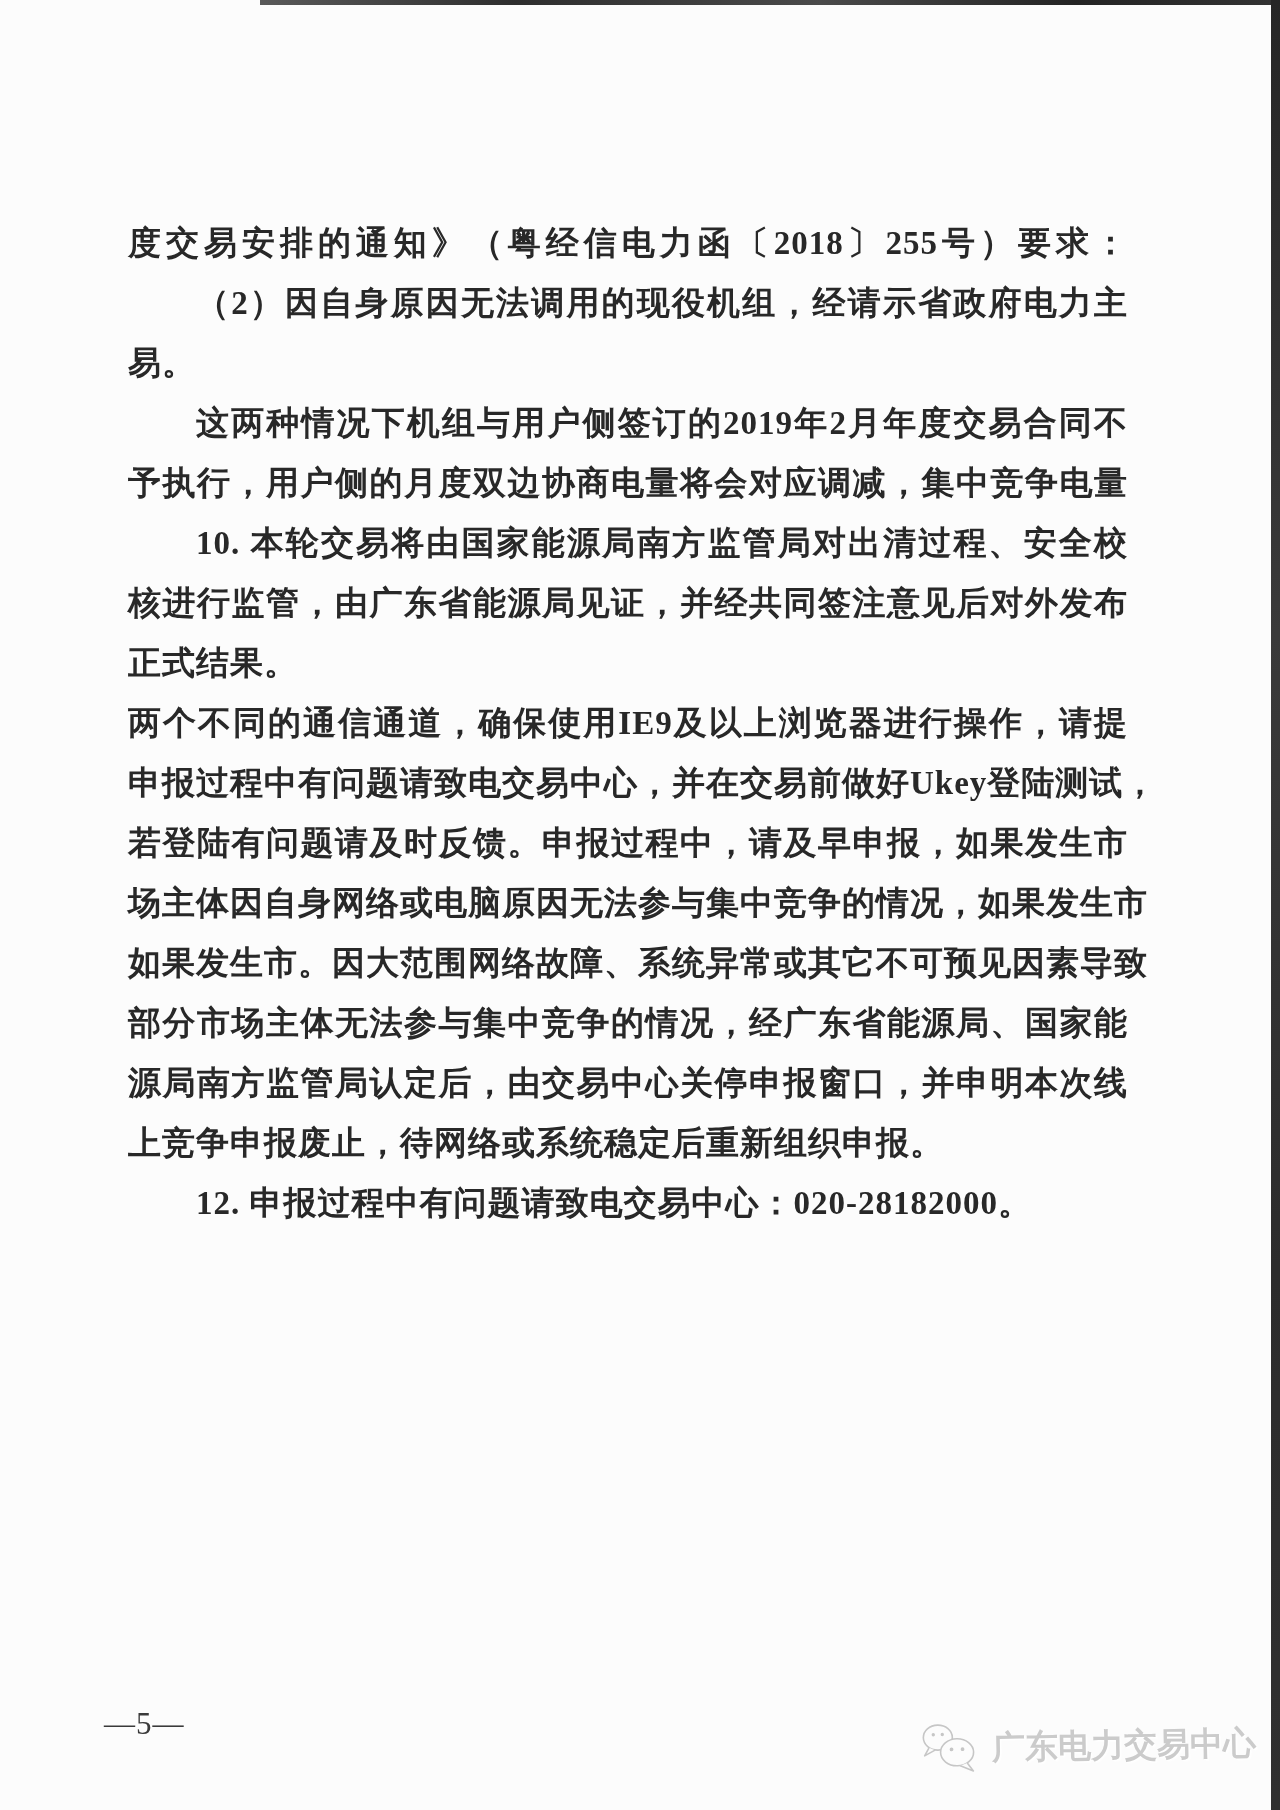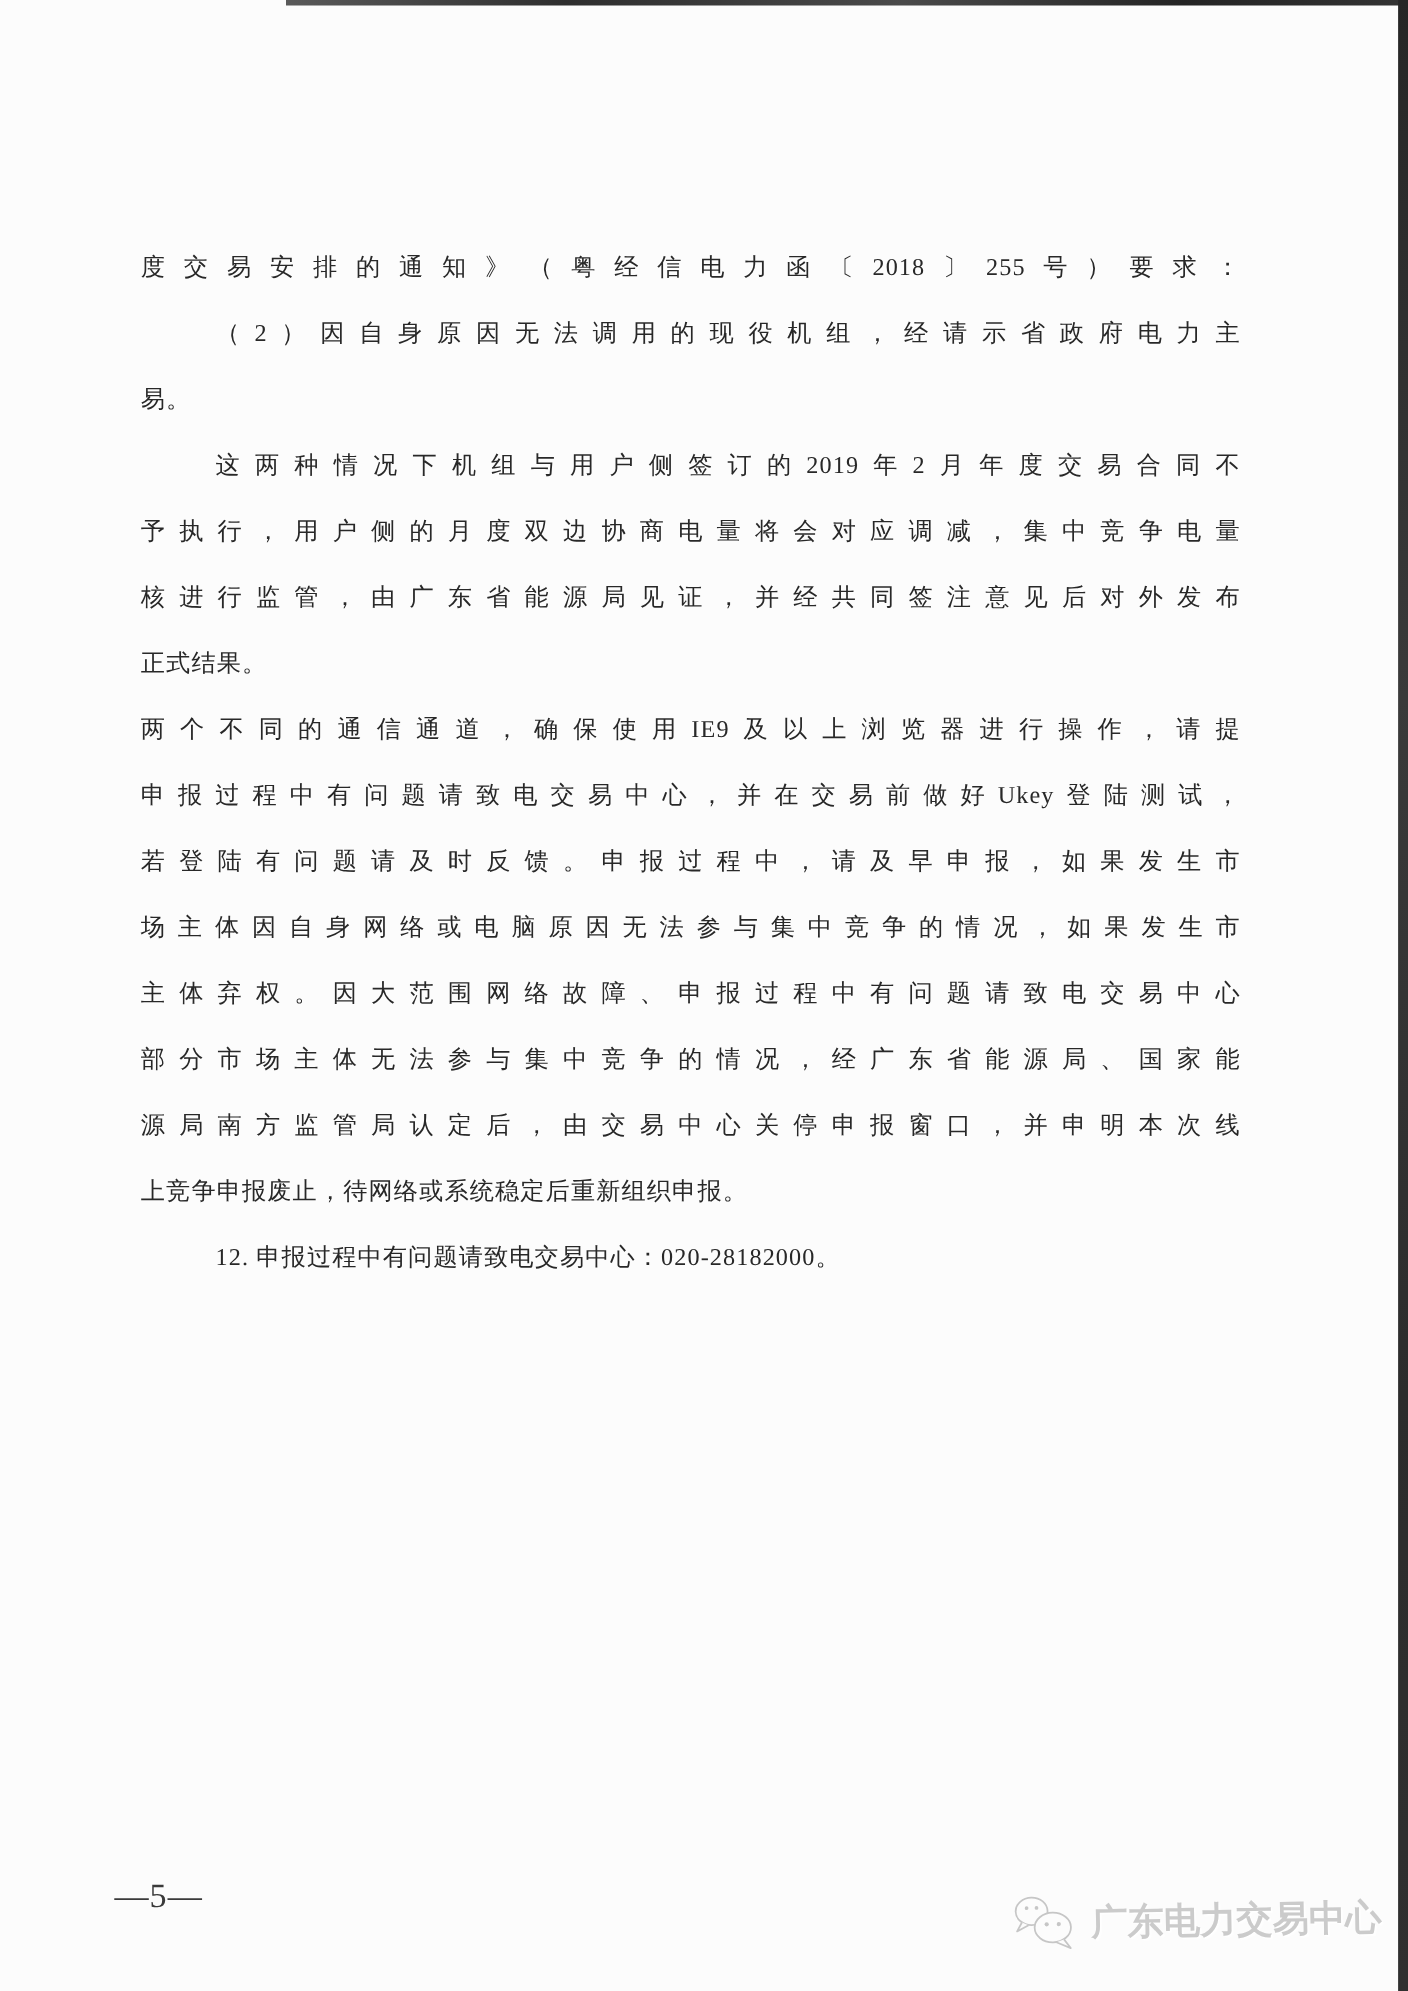--- a/index.html
+++ b/index.html
@@ -26,24 +26,25 @@
   
   .textblock{
     position:absolute;
     left:128px;top:213px;width:1000px;
     color:#282828;
   }
   .tline{
     width:1000px;
     height:60px;
     line-height:60px;
-    font-size:22px;
+    font-size:33px;
     letter-spacing:1px;
     white-space:nowrap;
     box-sizing:border-box;
+    font-weight:bold;
   }
   .tline.fill{
     text-align:justify;
     text-align-last:justify;
     text-justify:inter-character;
   }
   .tline.indent{
     padding-left:68px;
   }
   
@@ -79,27 +80,28 @@
 
   <div class="edge-top"></div>
   <div class="edge-right"></div>
 
   <div class="textblock" id="text-block">
       <div class="tline fill">度交易安排的通知》（粤经信电力函〔2018〕255号）要求：</div>
       <div class="tline indent fill">（2）因自身原因无法调用的现役机组，经请示省政府电力主</div>
       <div class="tline">易。</div>
       <div class="tline indent fill">这两种情况下机组与用户侧签订的2019年2月年度交易合同不</div>
       <div class="tline fill">予执行，用户侧的月度双边协商电量将会对应调减，集中竞争电量</div>
+      <div class="tline indent fill">10. 本轮交易将由国家能源局南方监管局对出清过程、安全校</div>
       <div class="tline fill">核进行监管，由广东省能源局见证，并经共同签注意见后对外发布</div>
       <div class="tline">正式结果。</div>
       <div class="tline fill">两个不同的通信通道，确保使用IE9及以上浏览器进行操作，请提</div>
       <div class="tline fill">申报过程中有问题请致电交易中心，并在交易前做好Ukey登陆测试，</div>
       <div class="tline fill">若登陆有问题请及时反馈。申报过程中，请及早申报，如果发生市</div>
       <div class="tline fill">场主体因自身网络或电脑原因无法参与集中竞争的情况，如果发生市</div>
-      <div class="tline fill">主体弃权。因大范围网络故障、申报过程中有问题请致电交易中心</div>
+      <div class="tline fill">如果发生市。因大范围网络故障、系统异常或其它不可预见因素导致</div>
       <div class="tline fill">部分市场主体无法参与集中竞争的情况，经广东省能源局、国家能</div>
       <div class="tline fill">源局南方监管局认定后，由交易中心关停申报窗口，并申明本次线</div>
       <div class="tline">上竞争申报废止，待网络或系统稳定后重新组织申报。</div>
       <div class="tline indent">12. 申报过程中有问题请致电交易中心：020-28182000。</div>
     </div>
 
   <div class="pagenum">—5—</div>
 
   <div class="watermark">
     <svg class="wm-icon" width="62" height="52" viewBox="0 0 62 52">

